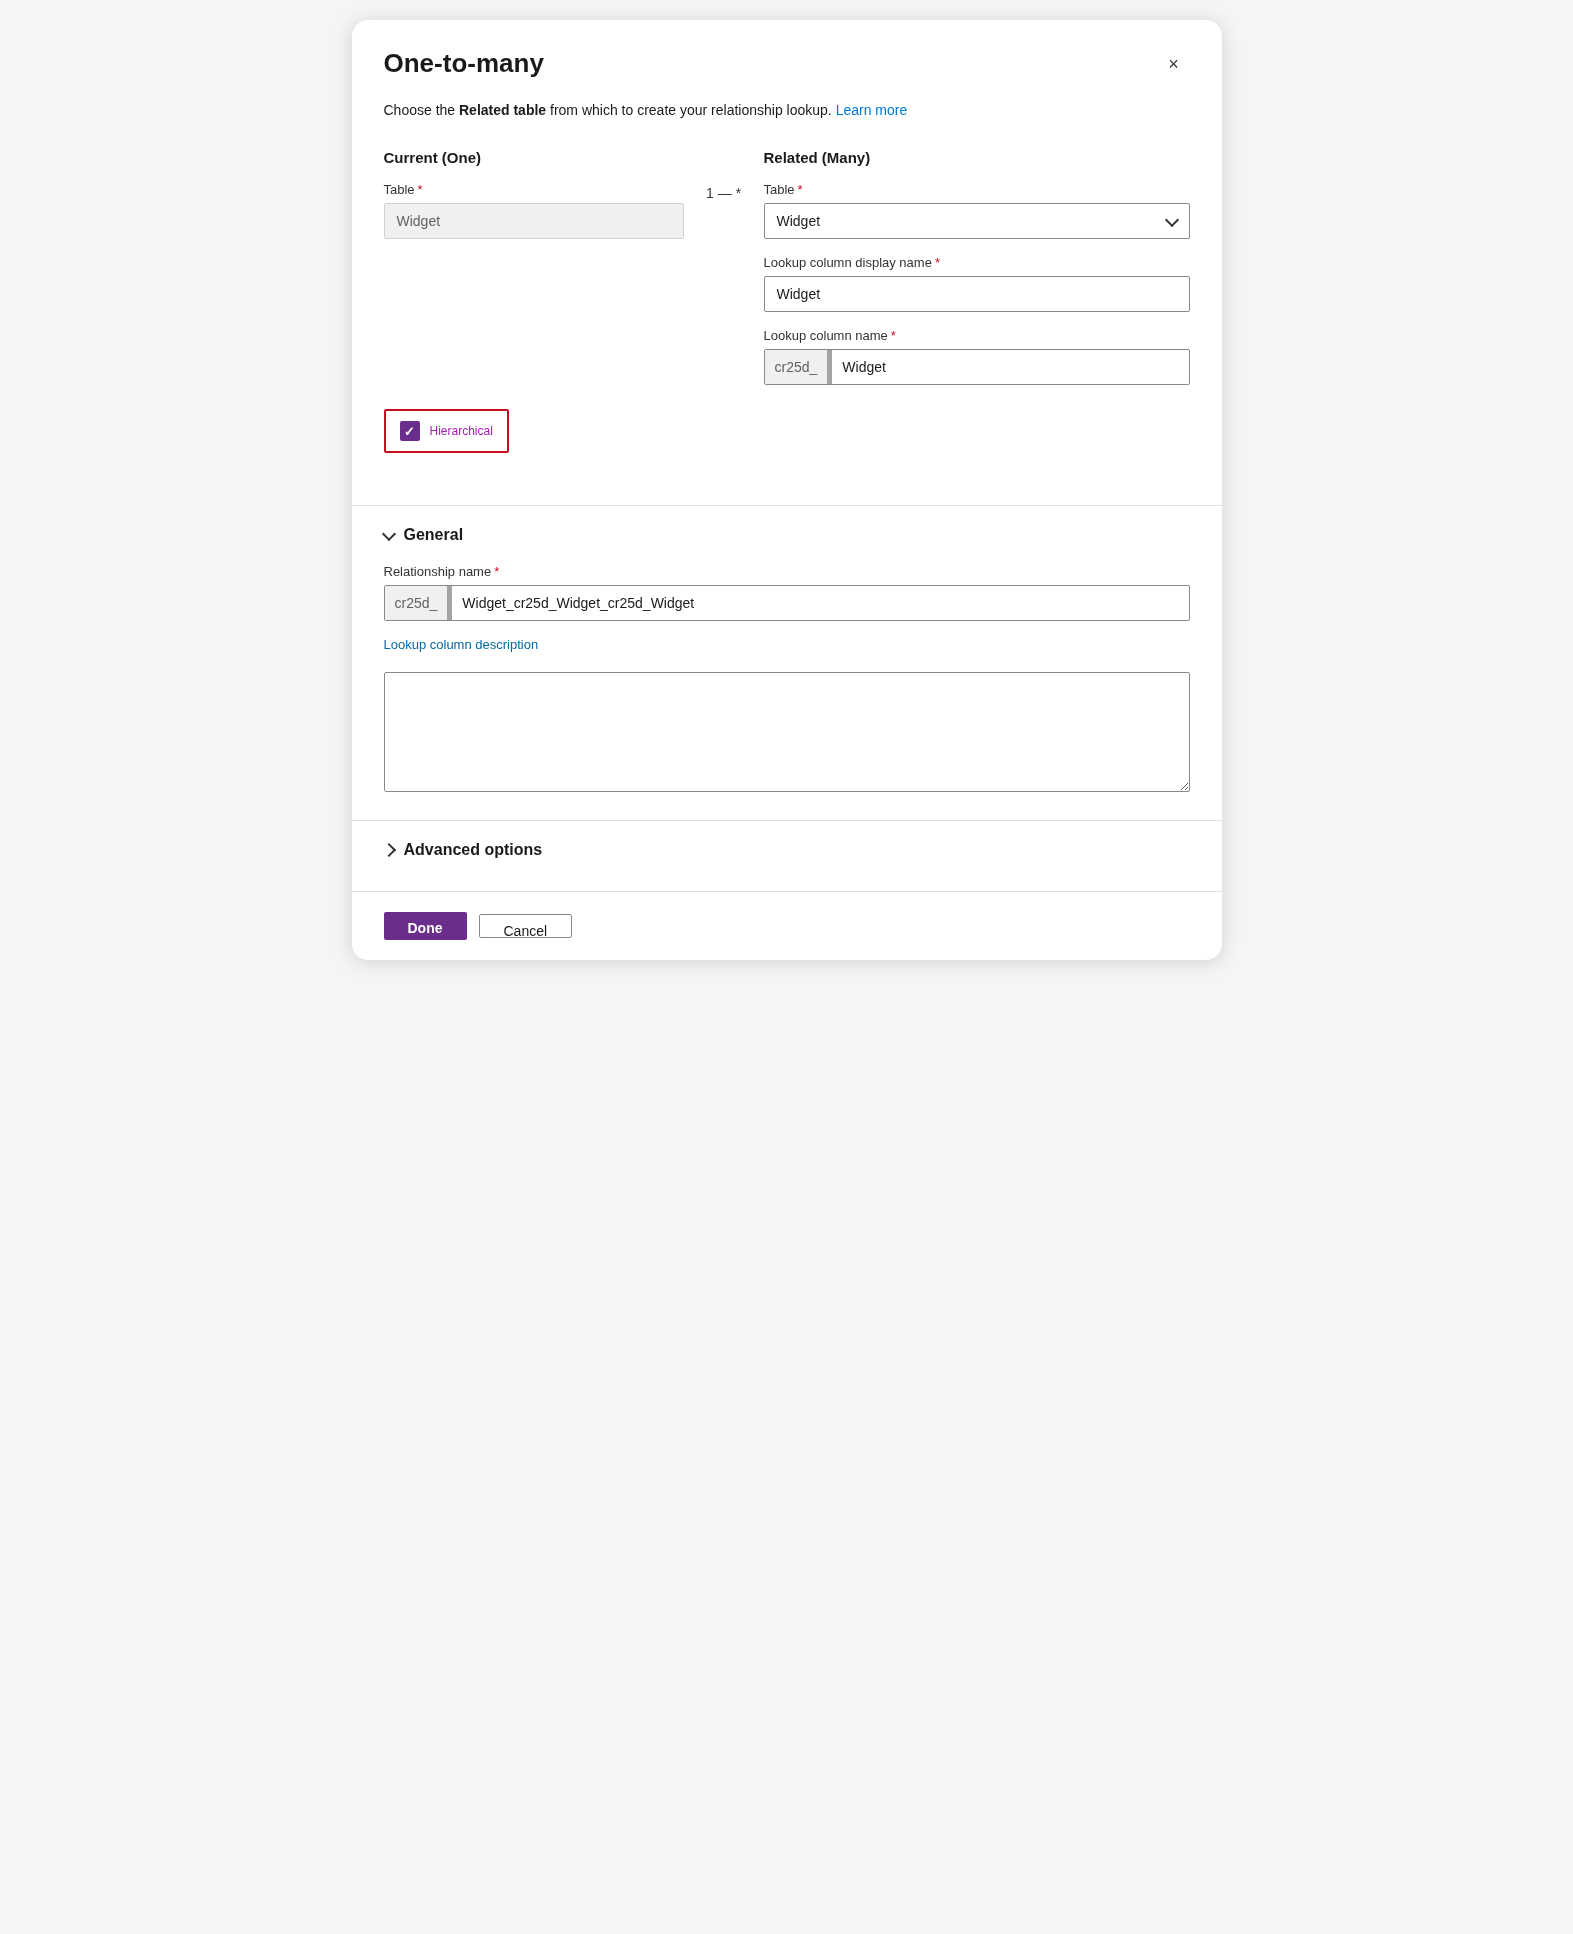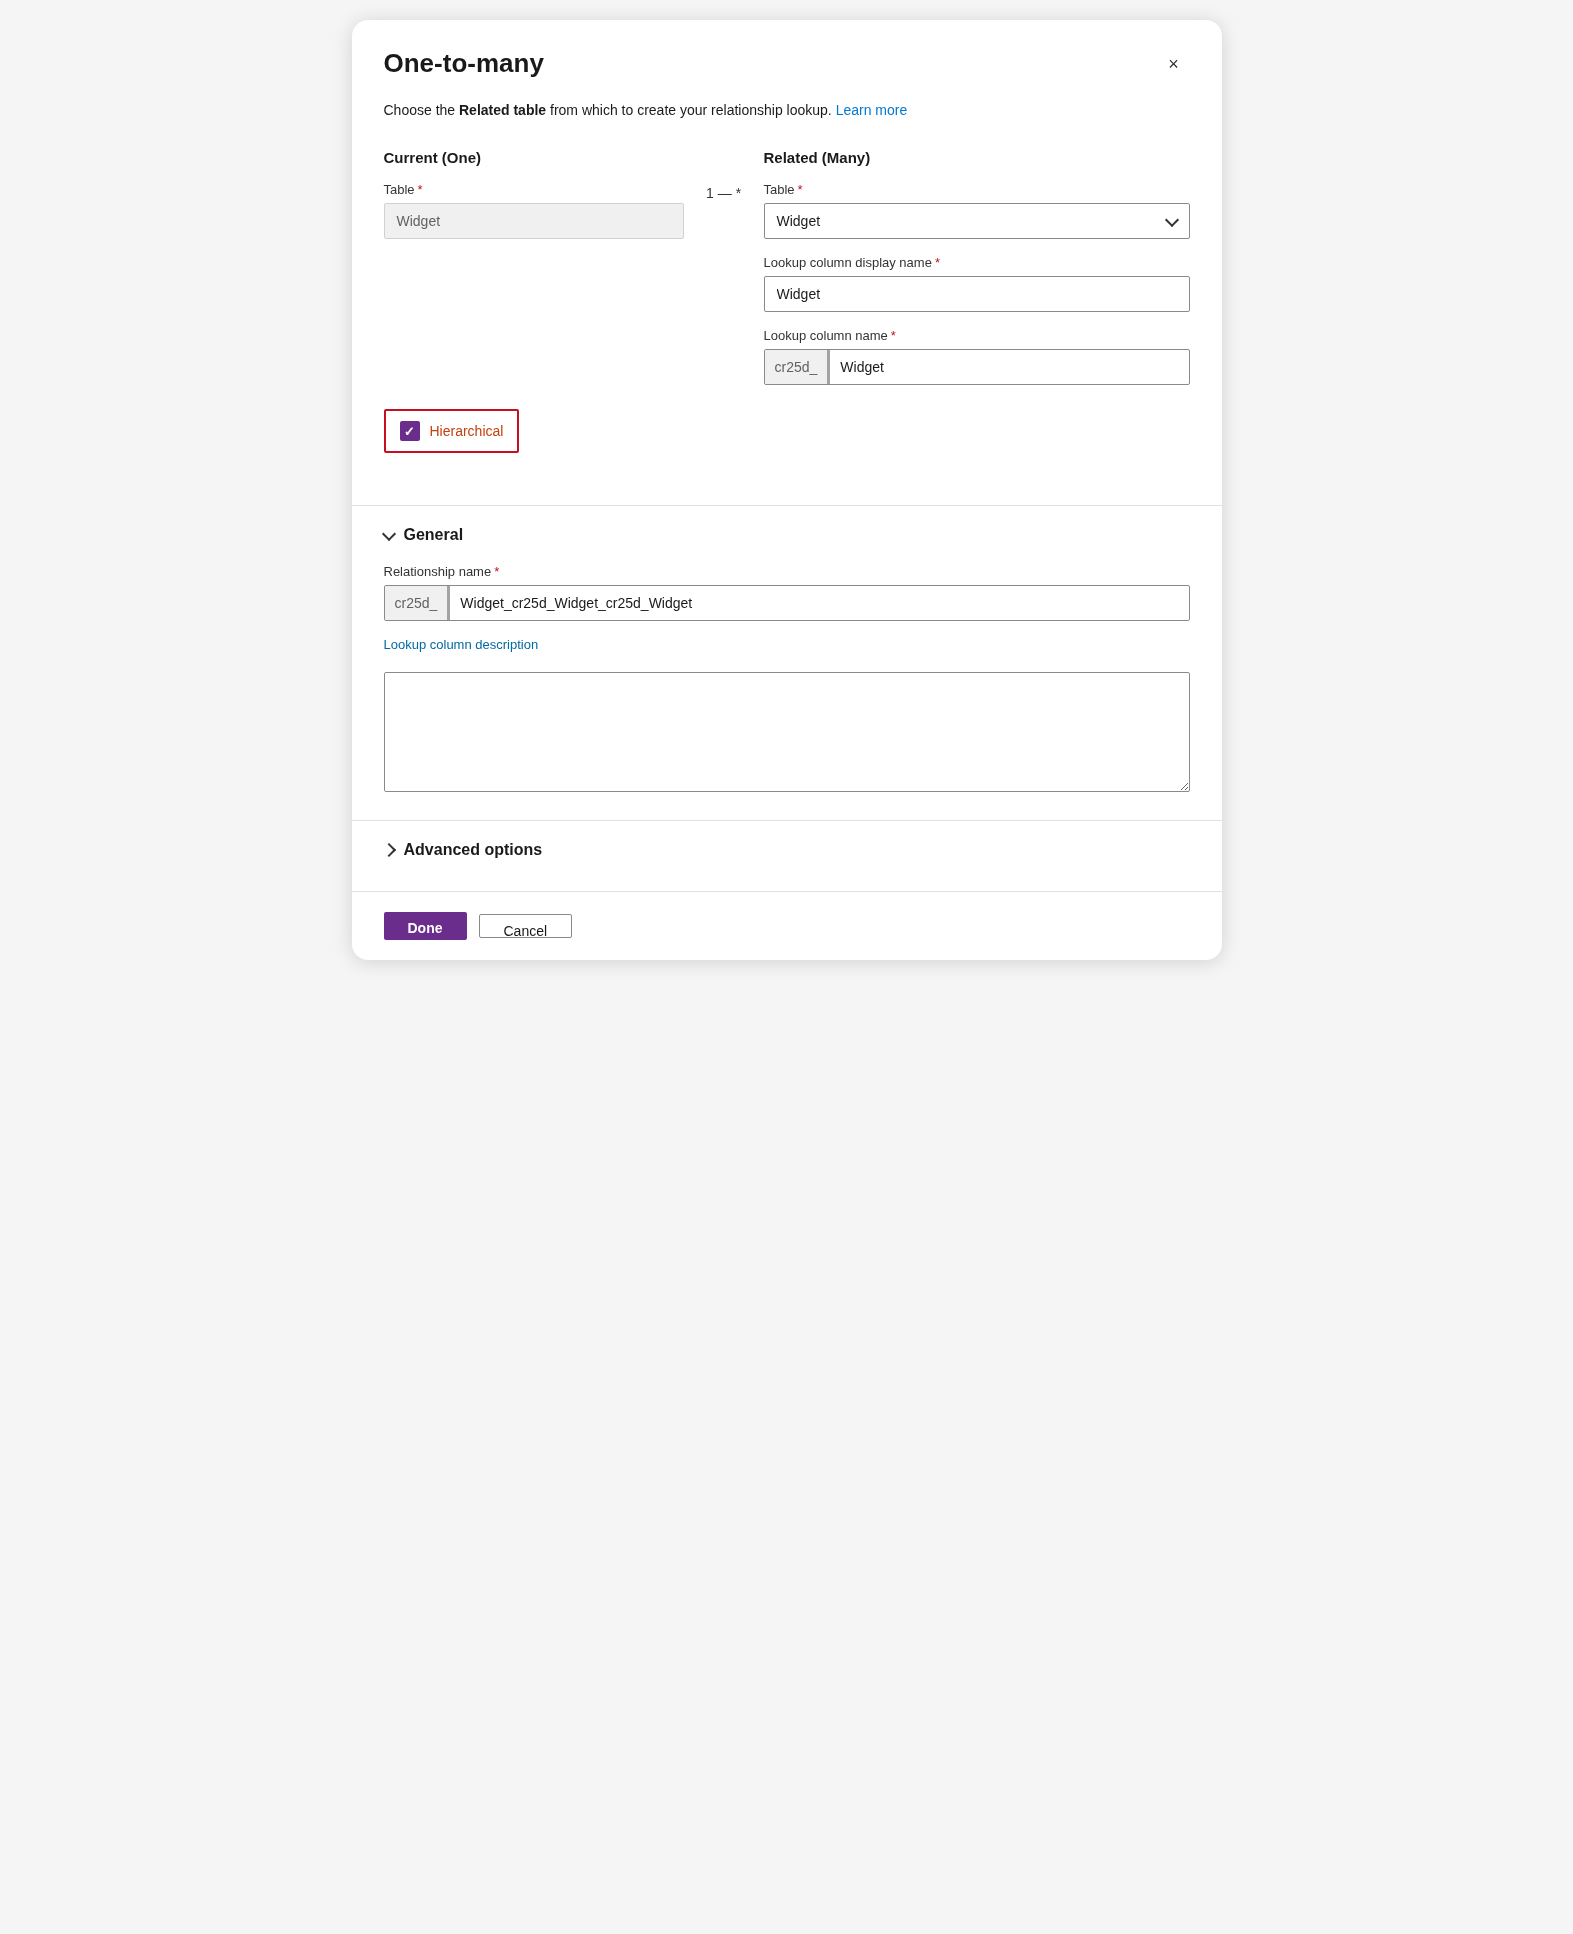--- a/index.html
+++ b/index.html
@@ -135,21 +135,21 @@
       border-radius: 2px;
       display: flex;
       align-items: center;
       width: 100%;
       height: 36px;
       overflow: hidden;
       background: #fff;
     }
     .field-prefix {
       background: #f0f0f0;
-      border-right: 3px solid #a3a3a3;
+      border-right: 5px solid #a3a3a3;
       padding: 0 10px;
       height: 100%;
       display: flex;
       align-items: center;
       font-size: 14px;
       color: #616161;
       white-space: nowrap;
     }
     .field-prefix-value {
       padding: 0 10px;
@@ -183,22 +183,22 @@
       justify-content: center;
       cursor: pointer;
       flex-shrink: 0;
     }
     .checkbox-checkmark {
       color: white;
       font-size: 13px;
       font-weight: bold;
     }
     .checkbox-label {
-      font-size: 14px;
-      color: #c2410c;
+      font-size: 12px;
+      color: #a21caf;
     }
     .section-divider {
       border: none;
       border-top: 1px solid #e0e0e0;
       margin: 0 -32px 20px -32px;
     }
     .section-toggle {
       display: flex;
       align-items: center;
       gap: 10px;

